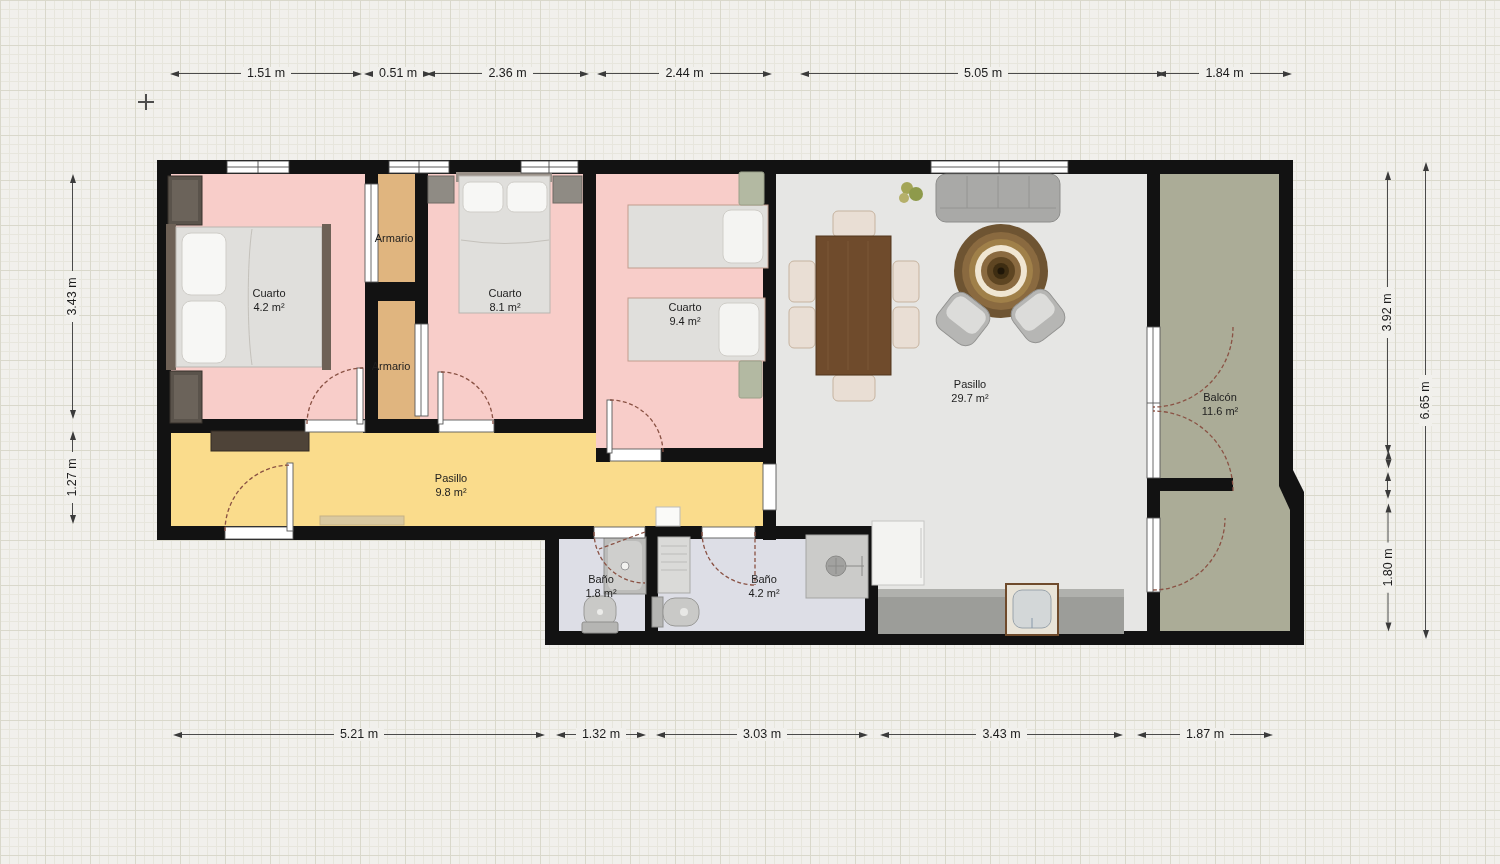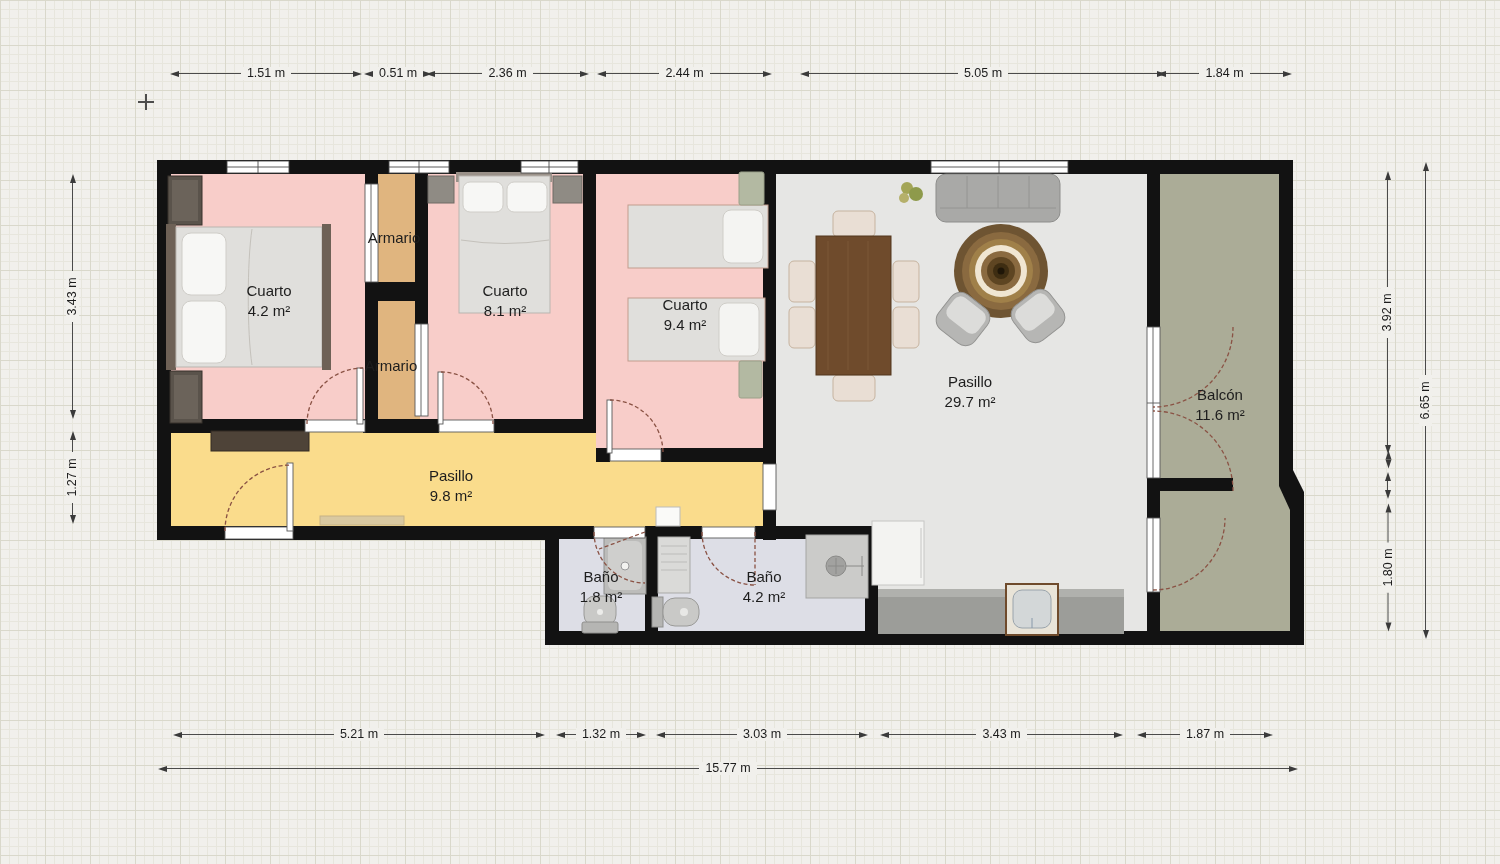--- a/index.html
+++ b/index.html
@@ -10,21 +10,21 @@
       linear-gradient(to right,#d9d8cb 1px,transparent 1px),
       linear-gradient(to bottom,#d9d8cb 1px,transparent 1px),
       linear-gradient(to right,#e7e6dd 1px,transparent 1px),
       linear-gradient(to bottom,#e7e6dd 1px,transparent 1px);
     background-size:45px 45px,45px 45px,9px 9px,9px 9px;
     font-family:"Liberation Sans",sans-serif;
   }
   .plan{position:absolute;left:0;top:0;}
   .room-label{
     position:absolute;transform:translate(-50%,-50%);
-    text-align:center;font-size:15px;color:#1d1d1d;line-height:1.3;white-space:nowrap;
+    text-align:center;font-size:11px;color:#1d1d1d;line-height:1.3;white-space:nowrap;
   }
   .room-label span{display:block;}
   .dim{position:absolute;height:13px;display:flex;align-items:center;color:#1c1c1c;}
   .dim .ln{flex:1;height:1px;background:#4a4a4a;}
   .dim i{display:block;flex:0 0 auto;width:0;height:0;border-top:3.5px solid transparent;border-bottom:3.5px solid transparent;}
   .dim i.l{border-right:9px solid #3a3a3a;}
   .dim i.r{border-left:9px solid #3a3a3a;}
   .dim .lbl{padding:0 6px;font-size:12.5px;line-height:13px;background:#f1f0ec;white-space:nowrap;}
   .dim.v{transform:rotate(-90deg);}
   .crosshair{position:absolute;left:138px;top:94px;width:16px;height:16px;}
@@ -467,21 +467,14 @@
       <span class="ln"></span>
       <i class="r"></i>
   </div>
   <div class="dim" style="left:1137px;top:728px;width:136px">
     <i class="l"></i>
       <span class="ln"></span>
       <span class="lbl">1.87 m</span>
       <span class="ln"></span>
       <i class="r"></i>
   </div>
-  <div class="dim" style="left:158px;top:762px;width:1140px">
-    <i class="l"></i>
-      <span class="ln"></span>
-      <span class="lbl">15.77 m</span>
-      <span class="ln"></span>
-      <i class="r"></i>
-  </div>
 
 </div>
 
 </body></html>

